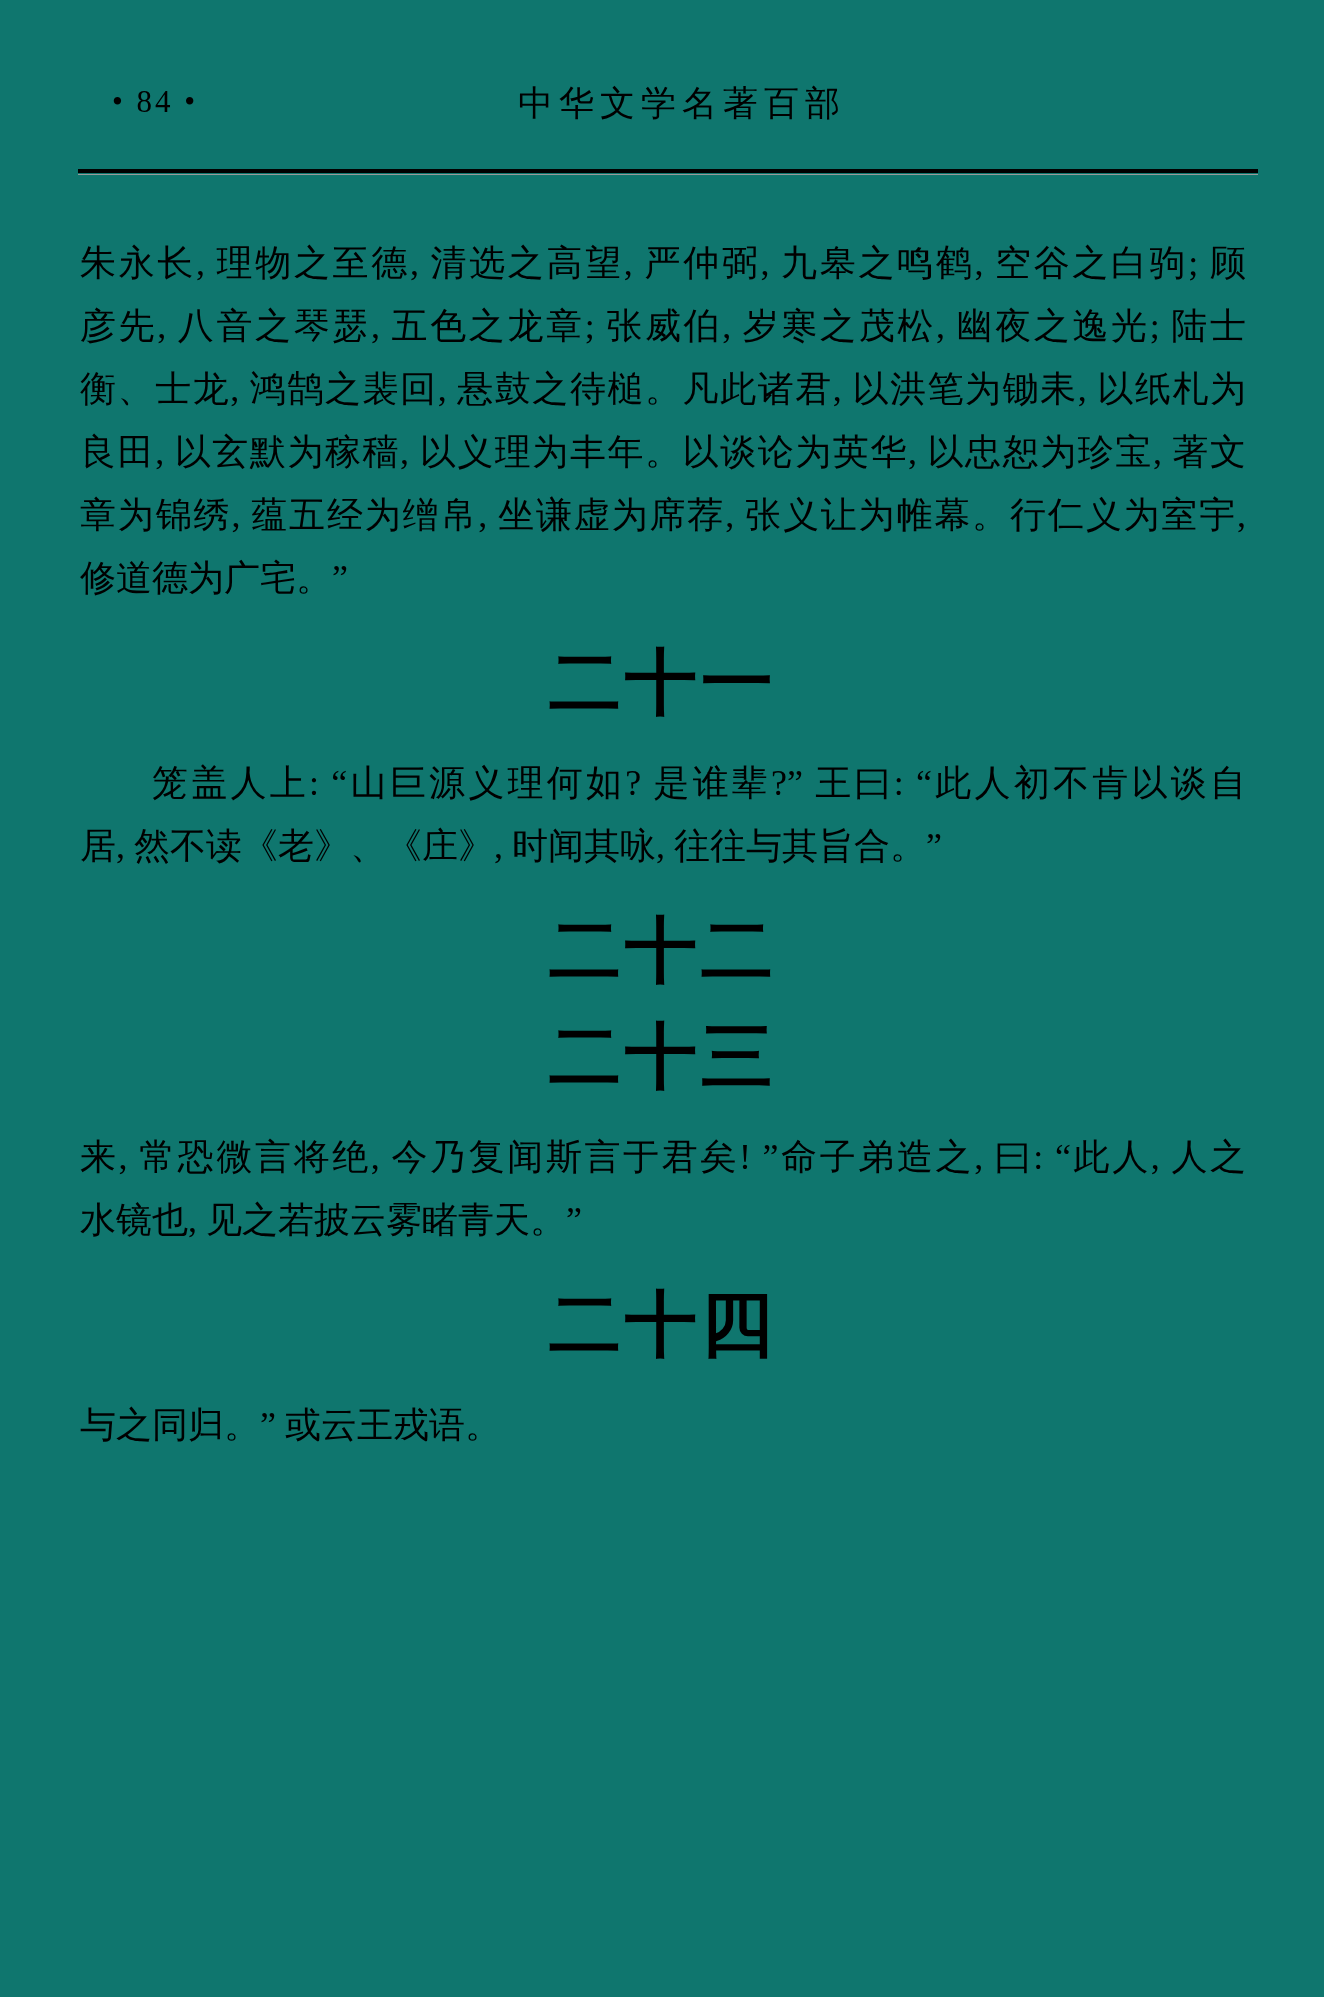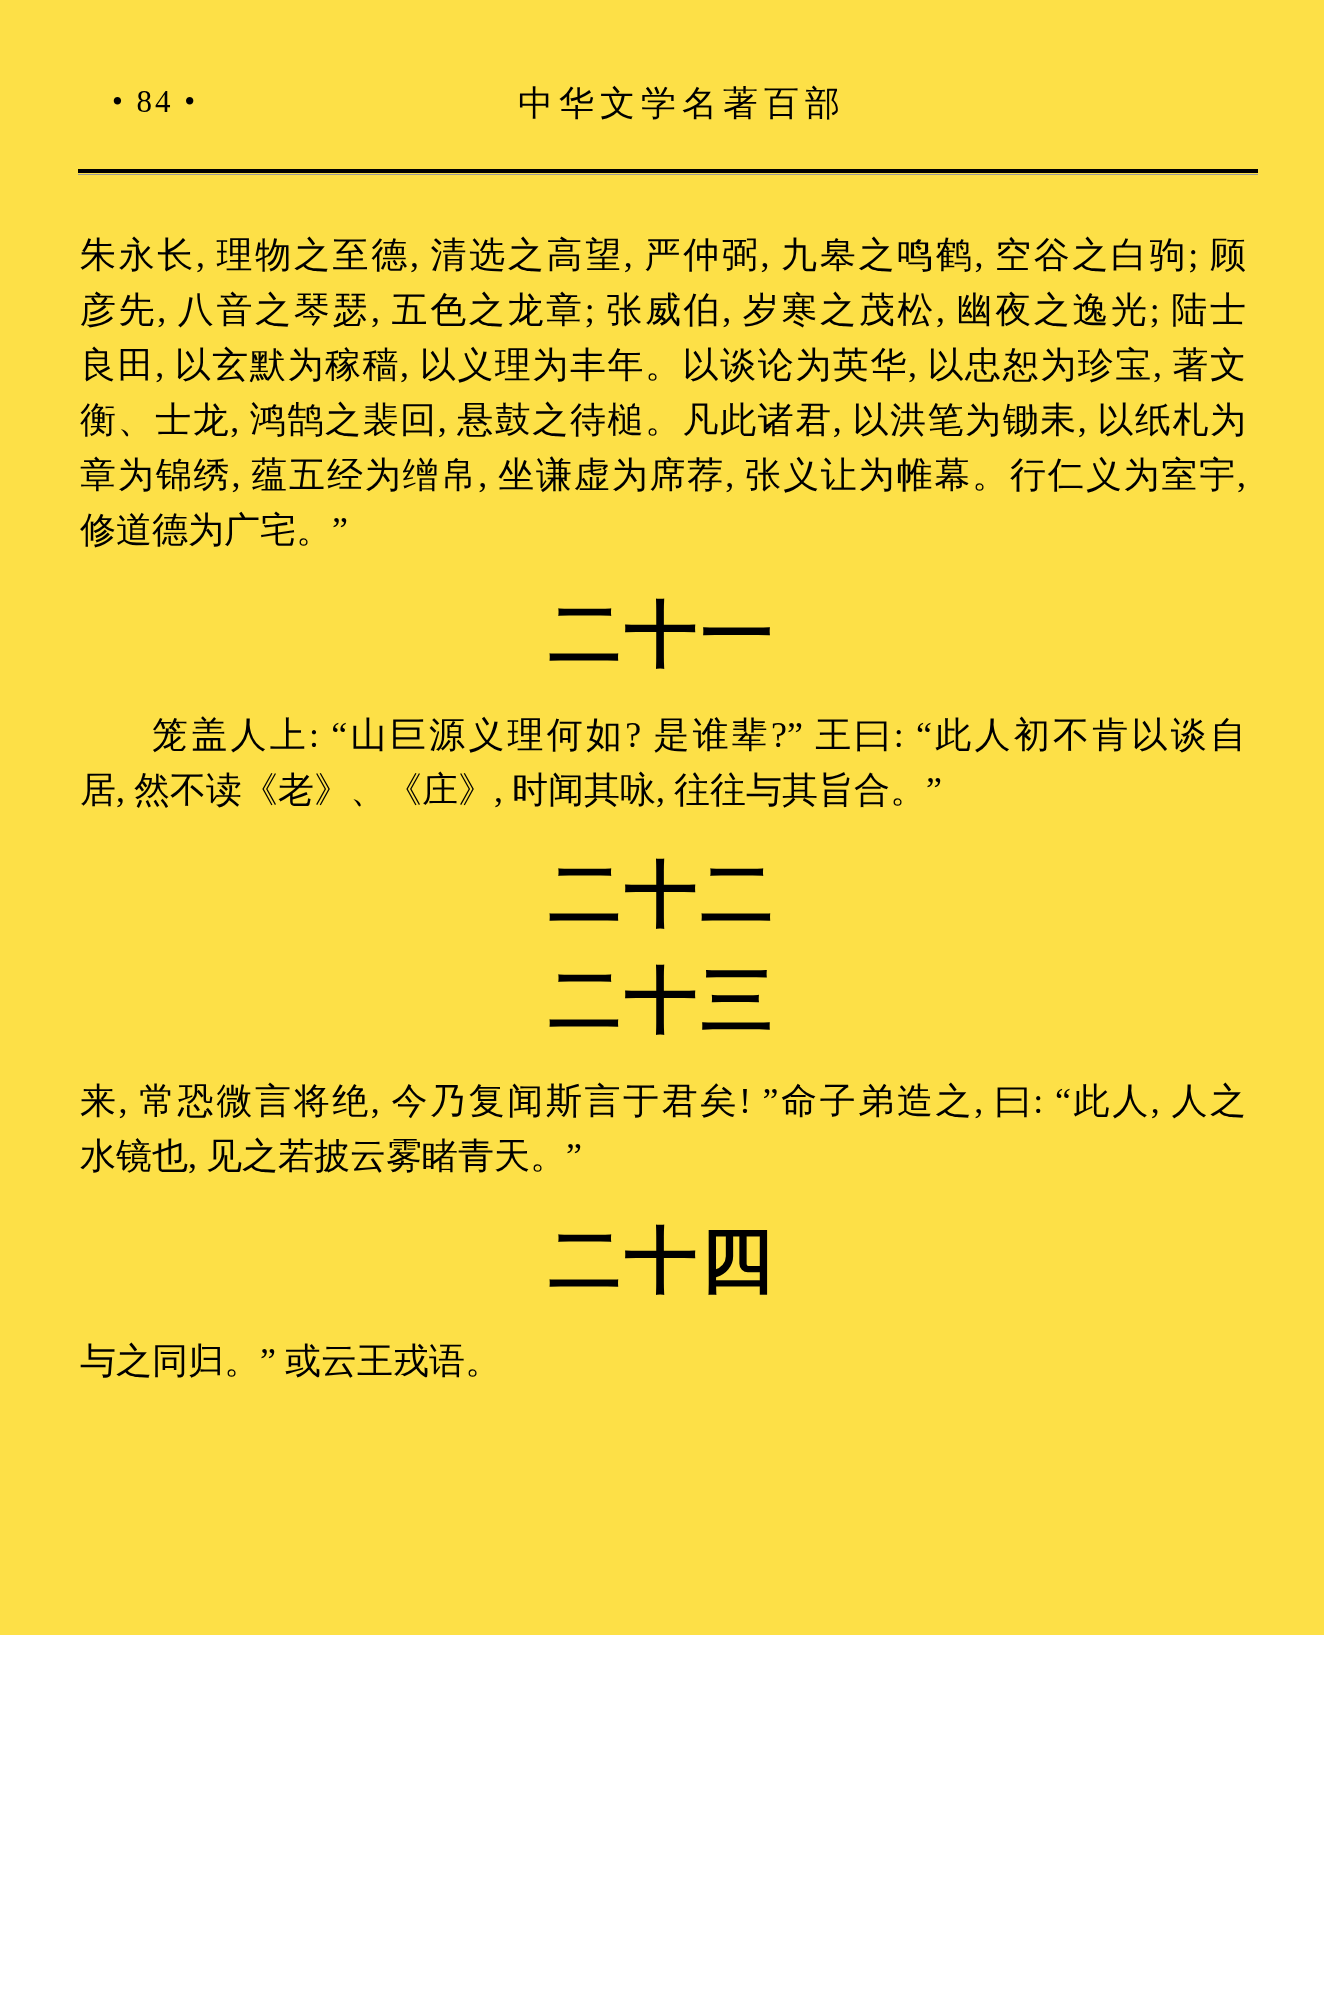--- a/index.html
+++ b/index.html
@@ -1,20 +1,20 @@
 <!DOCTYPE html>
 <html><head>
 <meta charset="utf-8">
 <style>
   html, body { margin: 0; padding: 0; background: #ffffff; }
   .page {
     position: relative;
     width: 1324px;
-    height: 1635px;
-    background: #fde047;
+    height: 1997px;
+    background: #0f766e;
     color: #000000;
     font-family: "Liberation Serif", "DejaVu Serif", serif;
     overflow: hidden;
     box-sizing: border-box;
   }
   
   .page-header { position: relative; height: 178px; }
   .page-number {
     position: absolute; left: 112px; top: 84px;
     font-size: 31px; letter-spacing: 3px; white-space: nowrap;
@@ -31,21 +31,21 @@
     border-top: 4px solid #000000;
     border-bottom: 1px solid #9a9a9a;
   }
   
   .doc-body {
     padding: 50px 78px 0 80px;
     font-size: 36px;
     line-height: 55px;
   }
   .paragraph { margin: 0; }
-  .text-line { text-align: justify; white-space: nowrap; }
+  .text-line { text-align: justify; white-space: nowrap; margin-top: 8px; }
   .text-line.fill { text-align-last: justify; }
   .text-line.indent { text-indent: 2em; }
   .section-heading {
     font-family: "Liberation Sans", "DejaVu Sans", sans-serif;
     font-weight: 700;
     font-size: 72px;
     line-height: 60px;
     letter-spacing: 4px;
     text-align: center;
     margin: 46px 0 44px 0;
@@ -57,22 +57,22 @@
 <div class="page">
   <div class="page-header">
     <span class="page-number">• 84 •</span>
     <span class="book-title">中华文学名著百部</span>
     <div class="header-rule"></div>
   </div>
   <div class="doc-body">
       <div class="paragraph">
         <div class="text-line fill">朱永长, 理物之至德, 清选之高望, 严仲弼, 九皋之鸣鹤, 空谷之白驹; 顾</div>
         <div class="text-line fill">彦先, 八音之琴瑟, 五色之龙章; 张威伯, 岁寒之茂松, 幽夜之逸光; 陆士</div>
+        <div class="text-line fill">衡、士龙, 鸿鹄之裴回, 悬鼓之待槌。凡此诸君, 以洪笔为锄耒, 以纸札为</div>
         <div class="text-line fill">良田, 以玄默为稼穑, 以义理为丰年。以谈论为英华, 以忠恕为珍宝, 著文</div>
-        <div class="text-line fill">衡、士龙, 鸿鹄之裴回, 悬鼓之待槌。凡此诸君, 以洪笔为锄耒, 以纸札为</div>
         <div class="text-line fill">章为锦绣, 蕴五经为缯帛, 坐谦虚为席荐, 张义让为帷幕。行仁义为室宇,</div>
         <div class="text-line">修道德为广宅。”</div>
       </div>
       <div class="section-heading">二十一</div>
       <div class="paragraph">
         <div class="text-line fill indent">笼盖人上: “山巨源义理何如? 是谁辈?” 王曰: “此人初不肯以谈自</div>
         <div class="text-line">居, 然不读《老》、《庄》, 时闻其咏, 往往与其旨合。”</div>
       </div>
       <div class="section-heading">二十二</div>
       <div class="section-heading">二十三</div>

